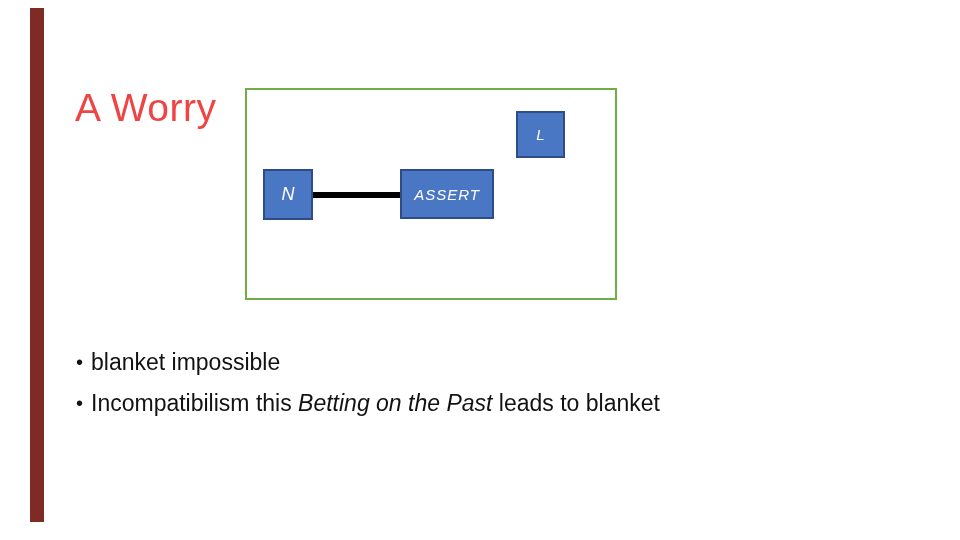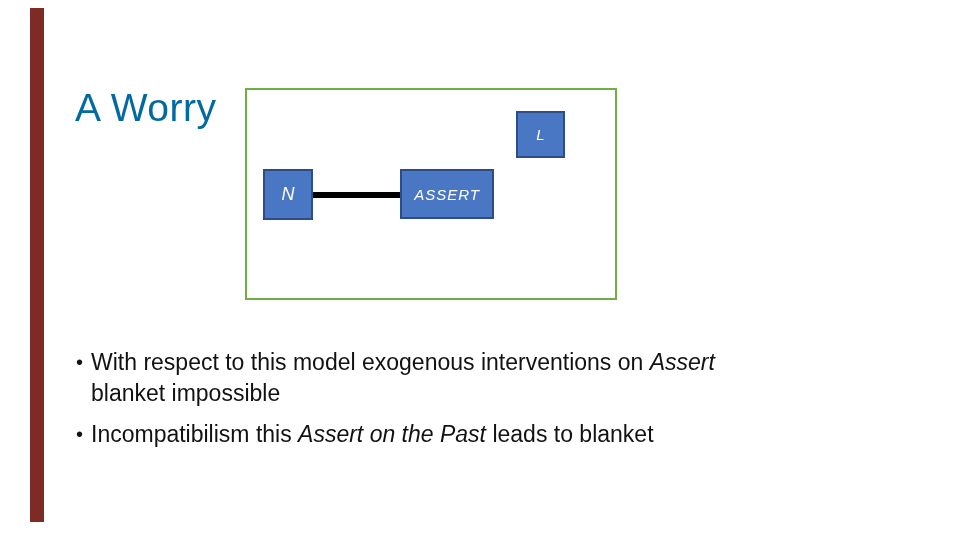--- a/index.html
+++ b/index.html
@@ -8,21 +8,21 @@
     background:#ffffff;
     font-family:"Liberation Sans",sans-serif;
   }
   .accent-bar{
     position:absolute;left:30px;top:8px;width:14px;height:514px;
     background:#7e2b25;
   }
   .slide-title{
     position:absolute;left:75px;top:62px;
     font-size:39px;line-height:1.0;font-weight:400;
-    color:#0369a1;letter-spacing:0.5px;white-space:nowrap;
+    color:#ef4444;letter-spacing:0.5px;white-space:nowrap;
   }
   .diagram{
     position:absolute;left:245px;top:88px;width:368px;height:208px;
     border:2px solid #70ad47;background:#ffffff;
   }
   .node{
     position:absolute;box-sizing:border-box;
     background:#4a77c4;border:2px solid #2e4d87;
     display:flex;align-items:center;justify-content:center;
     color:#ffffff;font-style:italic;
@@ -65,30 +65,27 @@
   </div>
   <div class="connector"></div>
 </div>
 
 <div class="bullets">
 
   <div class="bullet">
     <span class="bullet-dot">•</span>
     <div>
       <div class="bullet-line">
-        <span>With respect to this model exogenous interventions on </span><span class="italic">Assert</span>
-      </div>
-      <div class="bullet-line">
         <span>blanket impossible</span>
       </div>
     </div>
   </div>
 
   <div class="bullet">
     <span class="bullet-dot">•</span>
     <div>
       <div class="bullet-line">
-        <span>Incompatibilism this </span><span class="italic">Assert on the Past</span><span> leads to blanket</span>
+        <span>Incompatibilism this </span><span class="italic">Betting on the Past</span><span> leads to blanket</span>
       </div>
     </div>
   </div>
 
 </div>
 
 </body></html>

